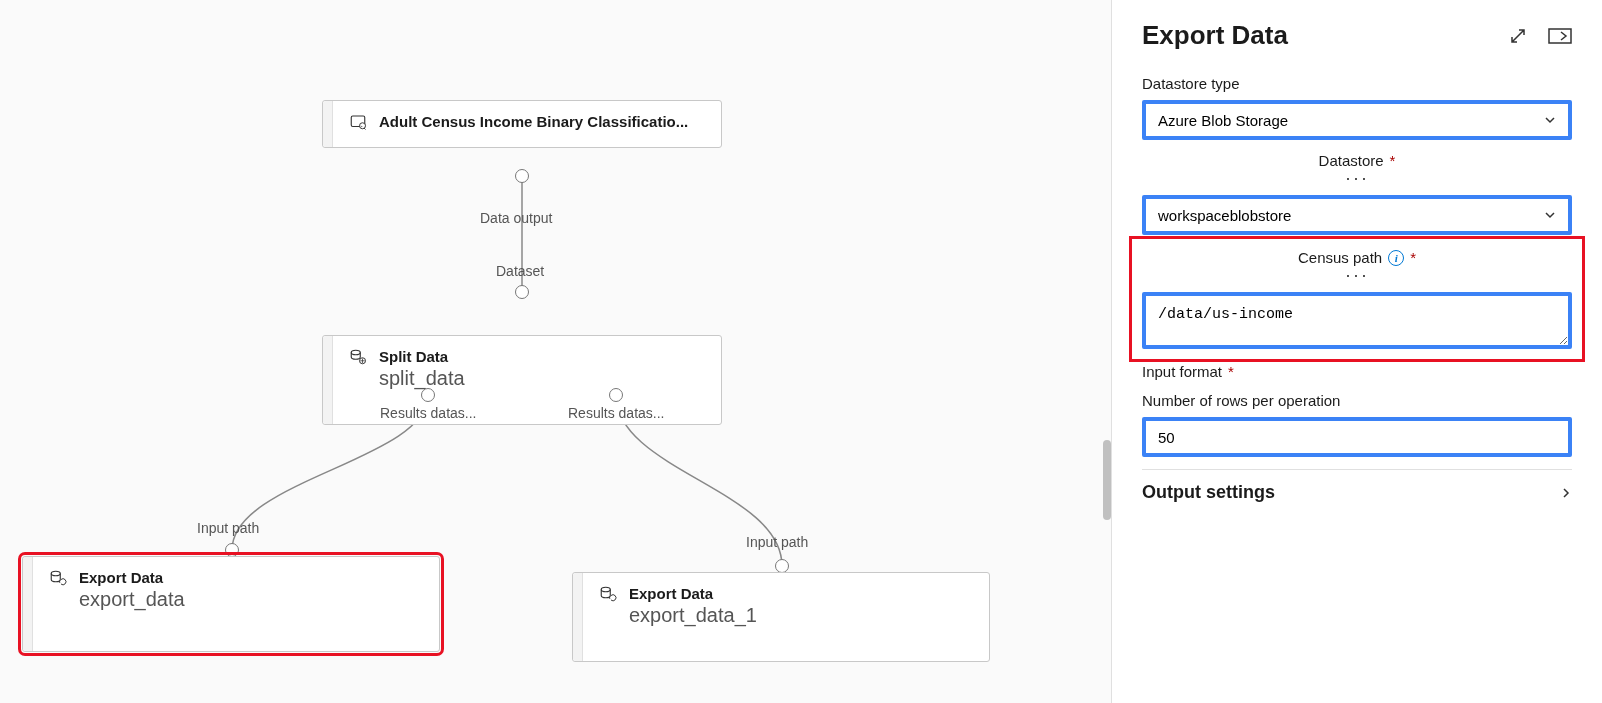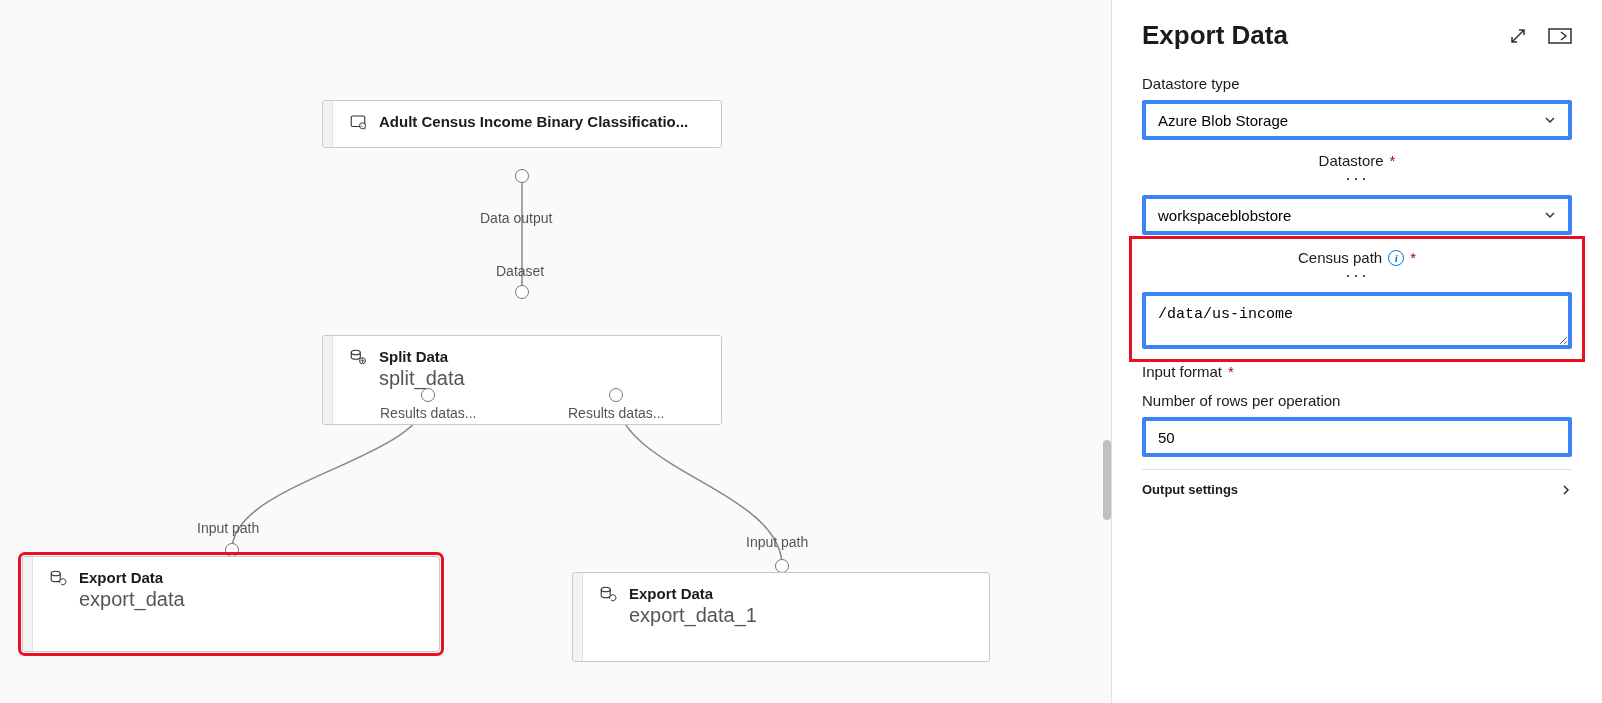--- a/index.html
+++ b/index.html
@@ -206,21 +206,21 @@
       height: 12px;
       stroke: #333;
       stroke-width: 1.5;
       fill: none;
     }
     
     .section-header {
       display: flex;
       justify-content: space-between;
       align-items: center;
-      font-size: 13px;
+      font-size: 18px;
       font-weight: 600;
       color: #1b1b1b;
       border-top: 1px solid #e0e0e0;
       padding-top: 12px;
       margin-top: 8px;
     }
   </style>
 </head>
 <body>
 

